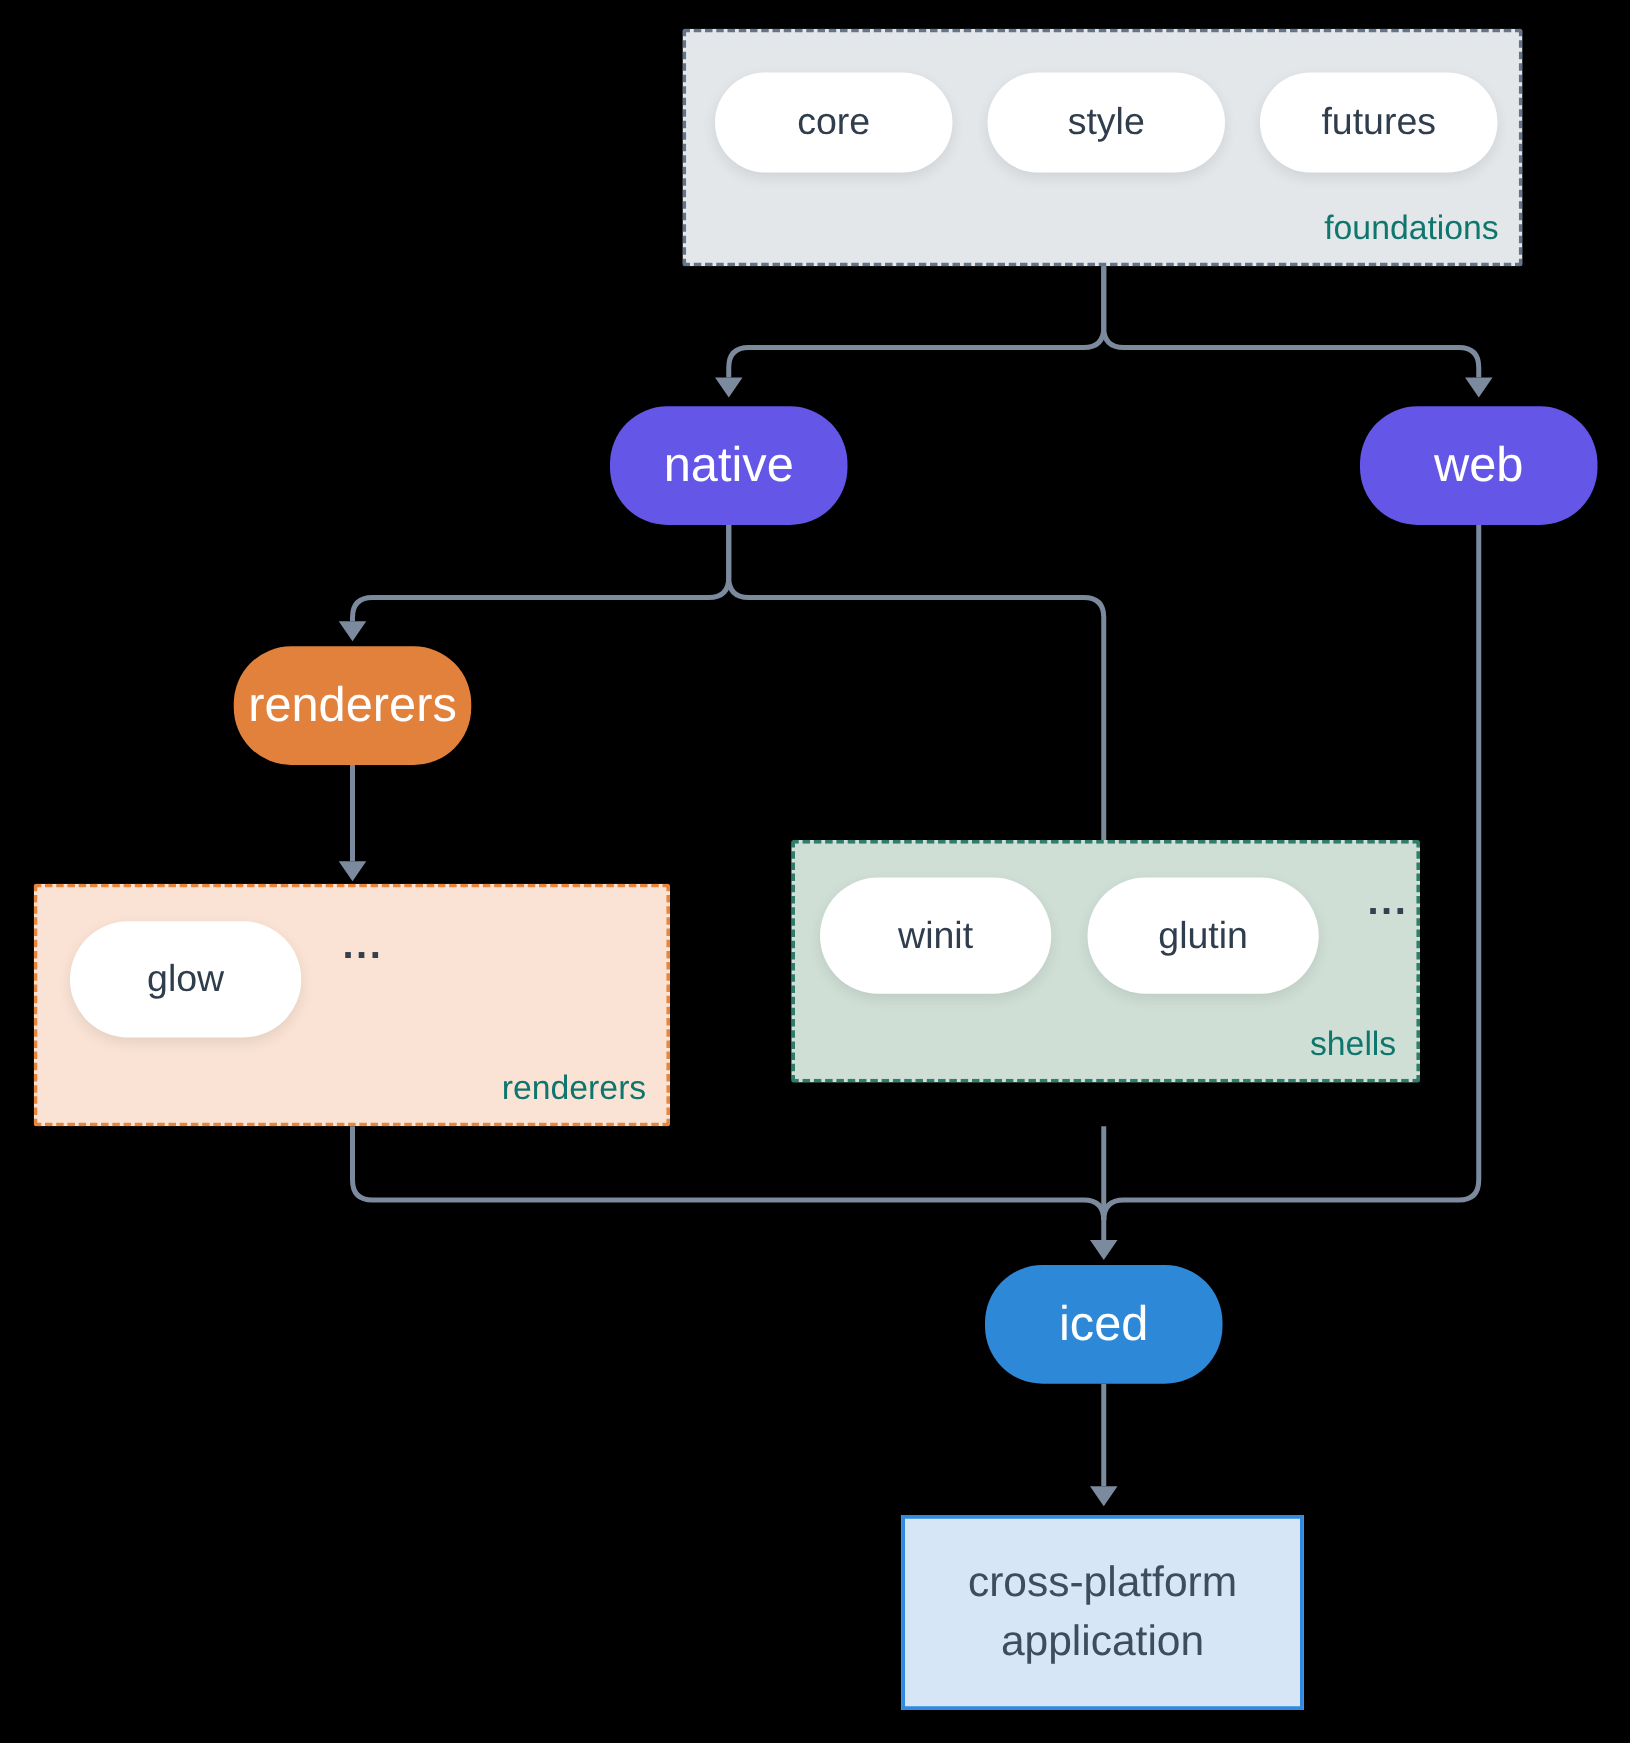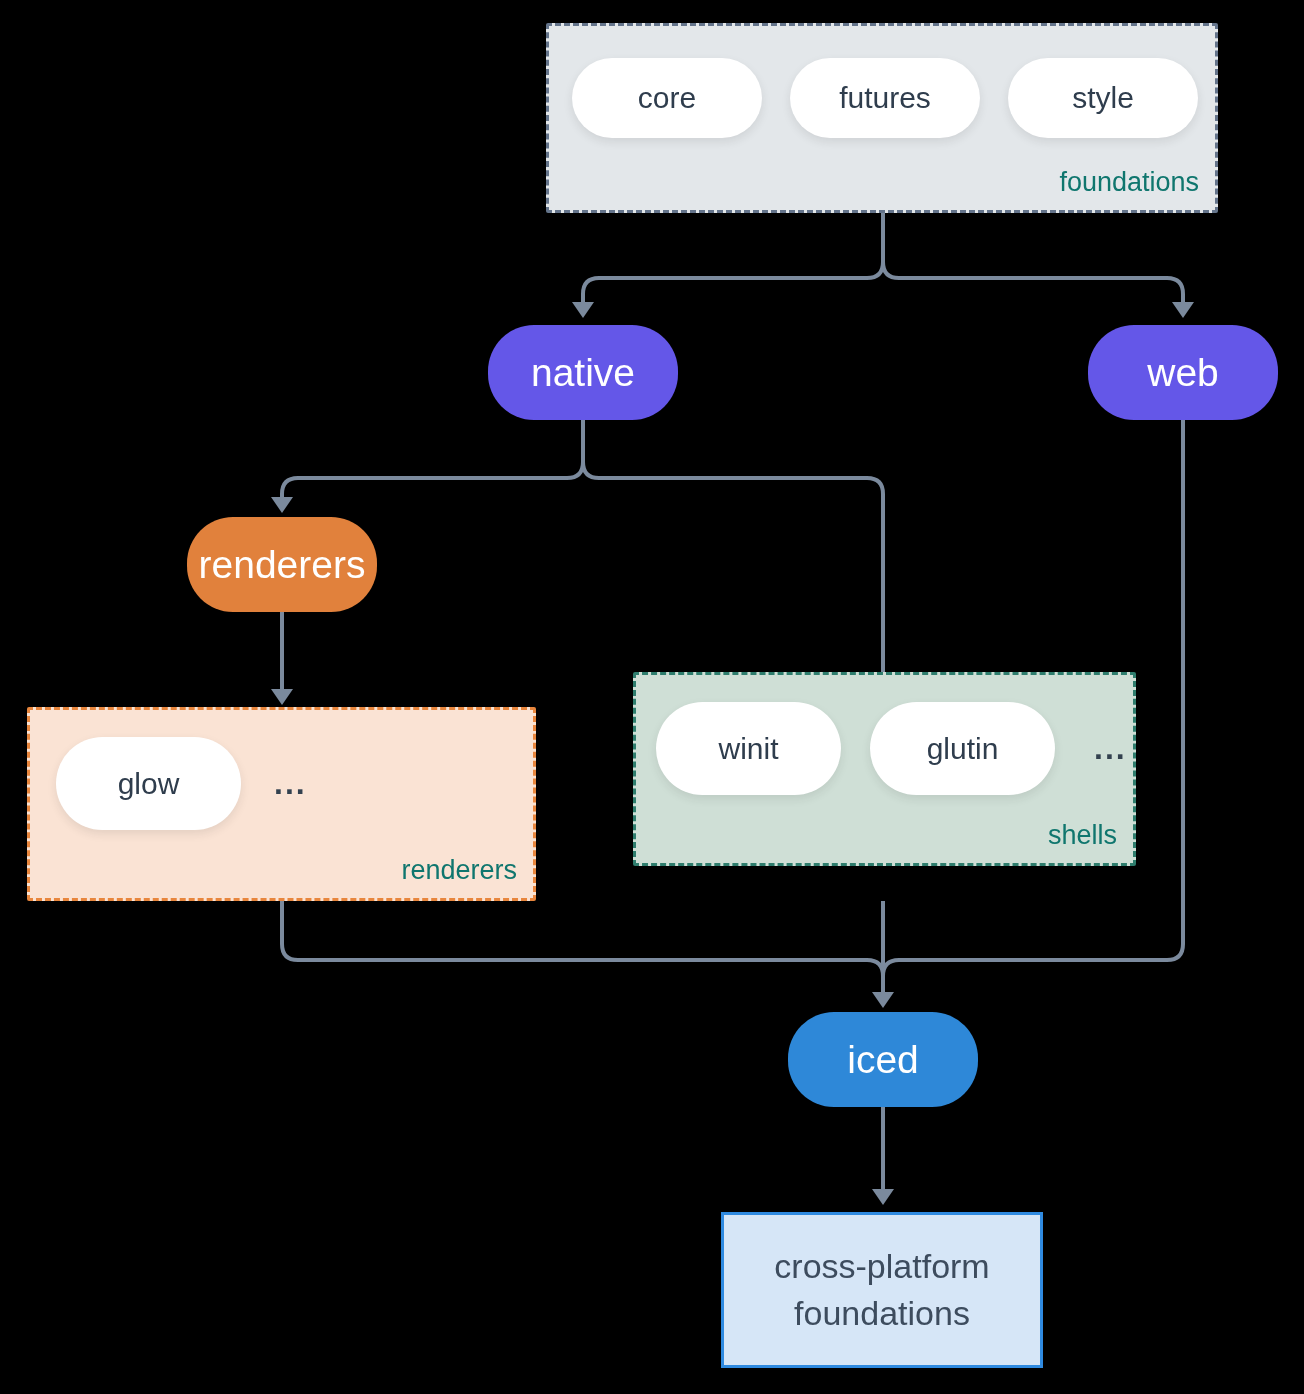--- a/index.html
+++ b/index.html
@@ -12,21 +12,21 @@
   .arrowhead{fill:#7b8a9d;stroke:none;}
 
   .group{position:absolute;border-radius:2px;}
   .group-foundations{left:546px;top:23px;width:672px;height:190px;
     background:#e3e7ea;border:3px dashed #64748b;box-sizing:border-box;}
   .group-renderers{left:27px;top:707px;width:509px;height:194px;
     background:#fae3d4;border:3px dashed #e8863d;box-sizing:border-box;}
   .group-shells{left:633px;top:672px;width:503px;height:194px;
     background:#cfdfd6;border:3px dashed #2e7d6d;box-sizing:border-box;}
 
-  .pill-row{display:flex;align-items:center;}
+  .pill-row{display:flex;align-items:flex-start;}
   .group-foundations .pill-row{padding:32px 0 0 23px;gap:28px;}
   .group-renderers .pill-row{padding:27px 0 0 26px;gap:23px;}
   .group-shells .pill-row{padding:27px 0 0 20px;gap:29px;}
 
   .white-pill{
     background:#ffffff;border-radius:999px;display:flex;align-items:center;justify-content:center;
     color:#2f3d4d;font-size:30px;box-shadow:0 4px 10px rgba(40,40,40,0.10);
   }
   .group-foundations .white-pill{width:190px;height:80px;}
   .group-renderers .white-pill,.group-shells .white-pill{width:185px;height:93px;}
@@ -83,22 +83,22 @@
     <path class="edge" d="M883 901 L883 992"></path>
     <polygon class="arrowhead" points="872,992 894,992 883,1008"></polygon>
 
     <path class="edge" d="M883 1107 L883 1189"></path>
     <polygon class="arrowhead" points="872,1189 894,1189 883,1205"></polygon>
   </svg>
 
   <div class="group group-foundations">
     <div class="pill-row">
       <div class="white-pill">core</div>
+      <div class="white-pill">style</div>
       <div class="white-pill">futures</div>
-      <div class="white-pill">style</div>
     </div>
     <div class="group-label">foundations</div>
   </div>
 
   <div class="node-pill node-native">native</div>
   <div class="node-pill node-web">web</div>
 
   <div class="node-pill node-graphics">renderers</div>
 
   <div class="group group-renderers">
@@ -114,16 +114,16 @@
       <div class="white-pill">winit</div>
       <div class="white-pill">glutin</div>
       <div class="ellipsis">...</div>
     </div>
     <div class="group-label">shells</div>
   </div>
 
   <div class="node-pill node-iced">iced</div>
 
   <div class="app-box">
-    <div class="app-text">cross-platform foundations</div>
+    <div class="app-text">cross-platform application</div>
   </div>
 
 </div>
 
 </body></html>

